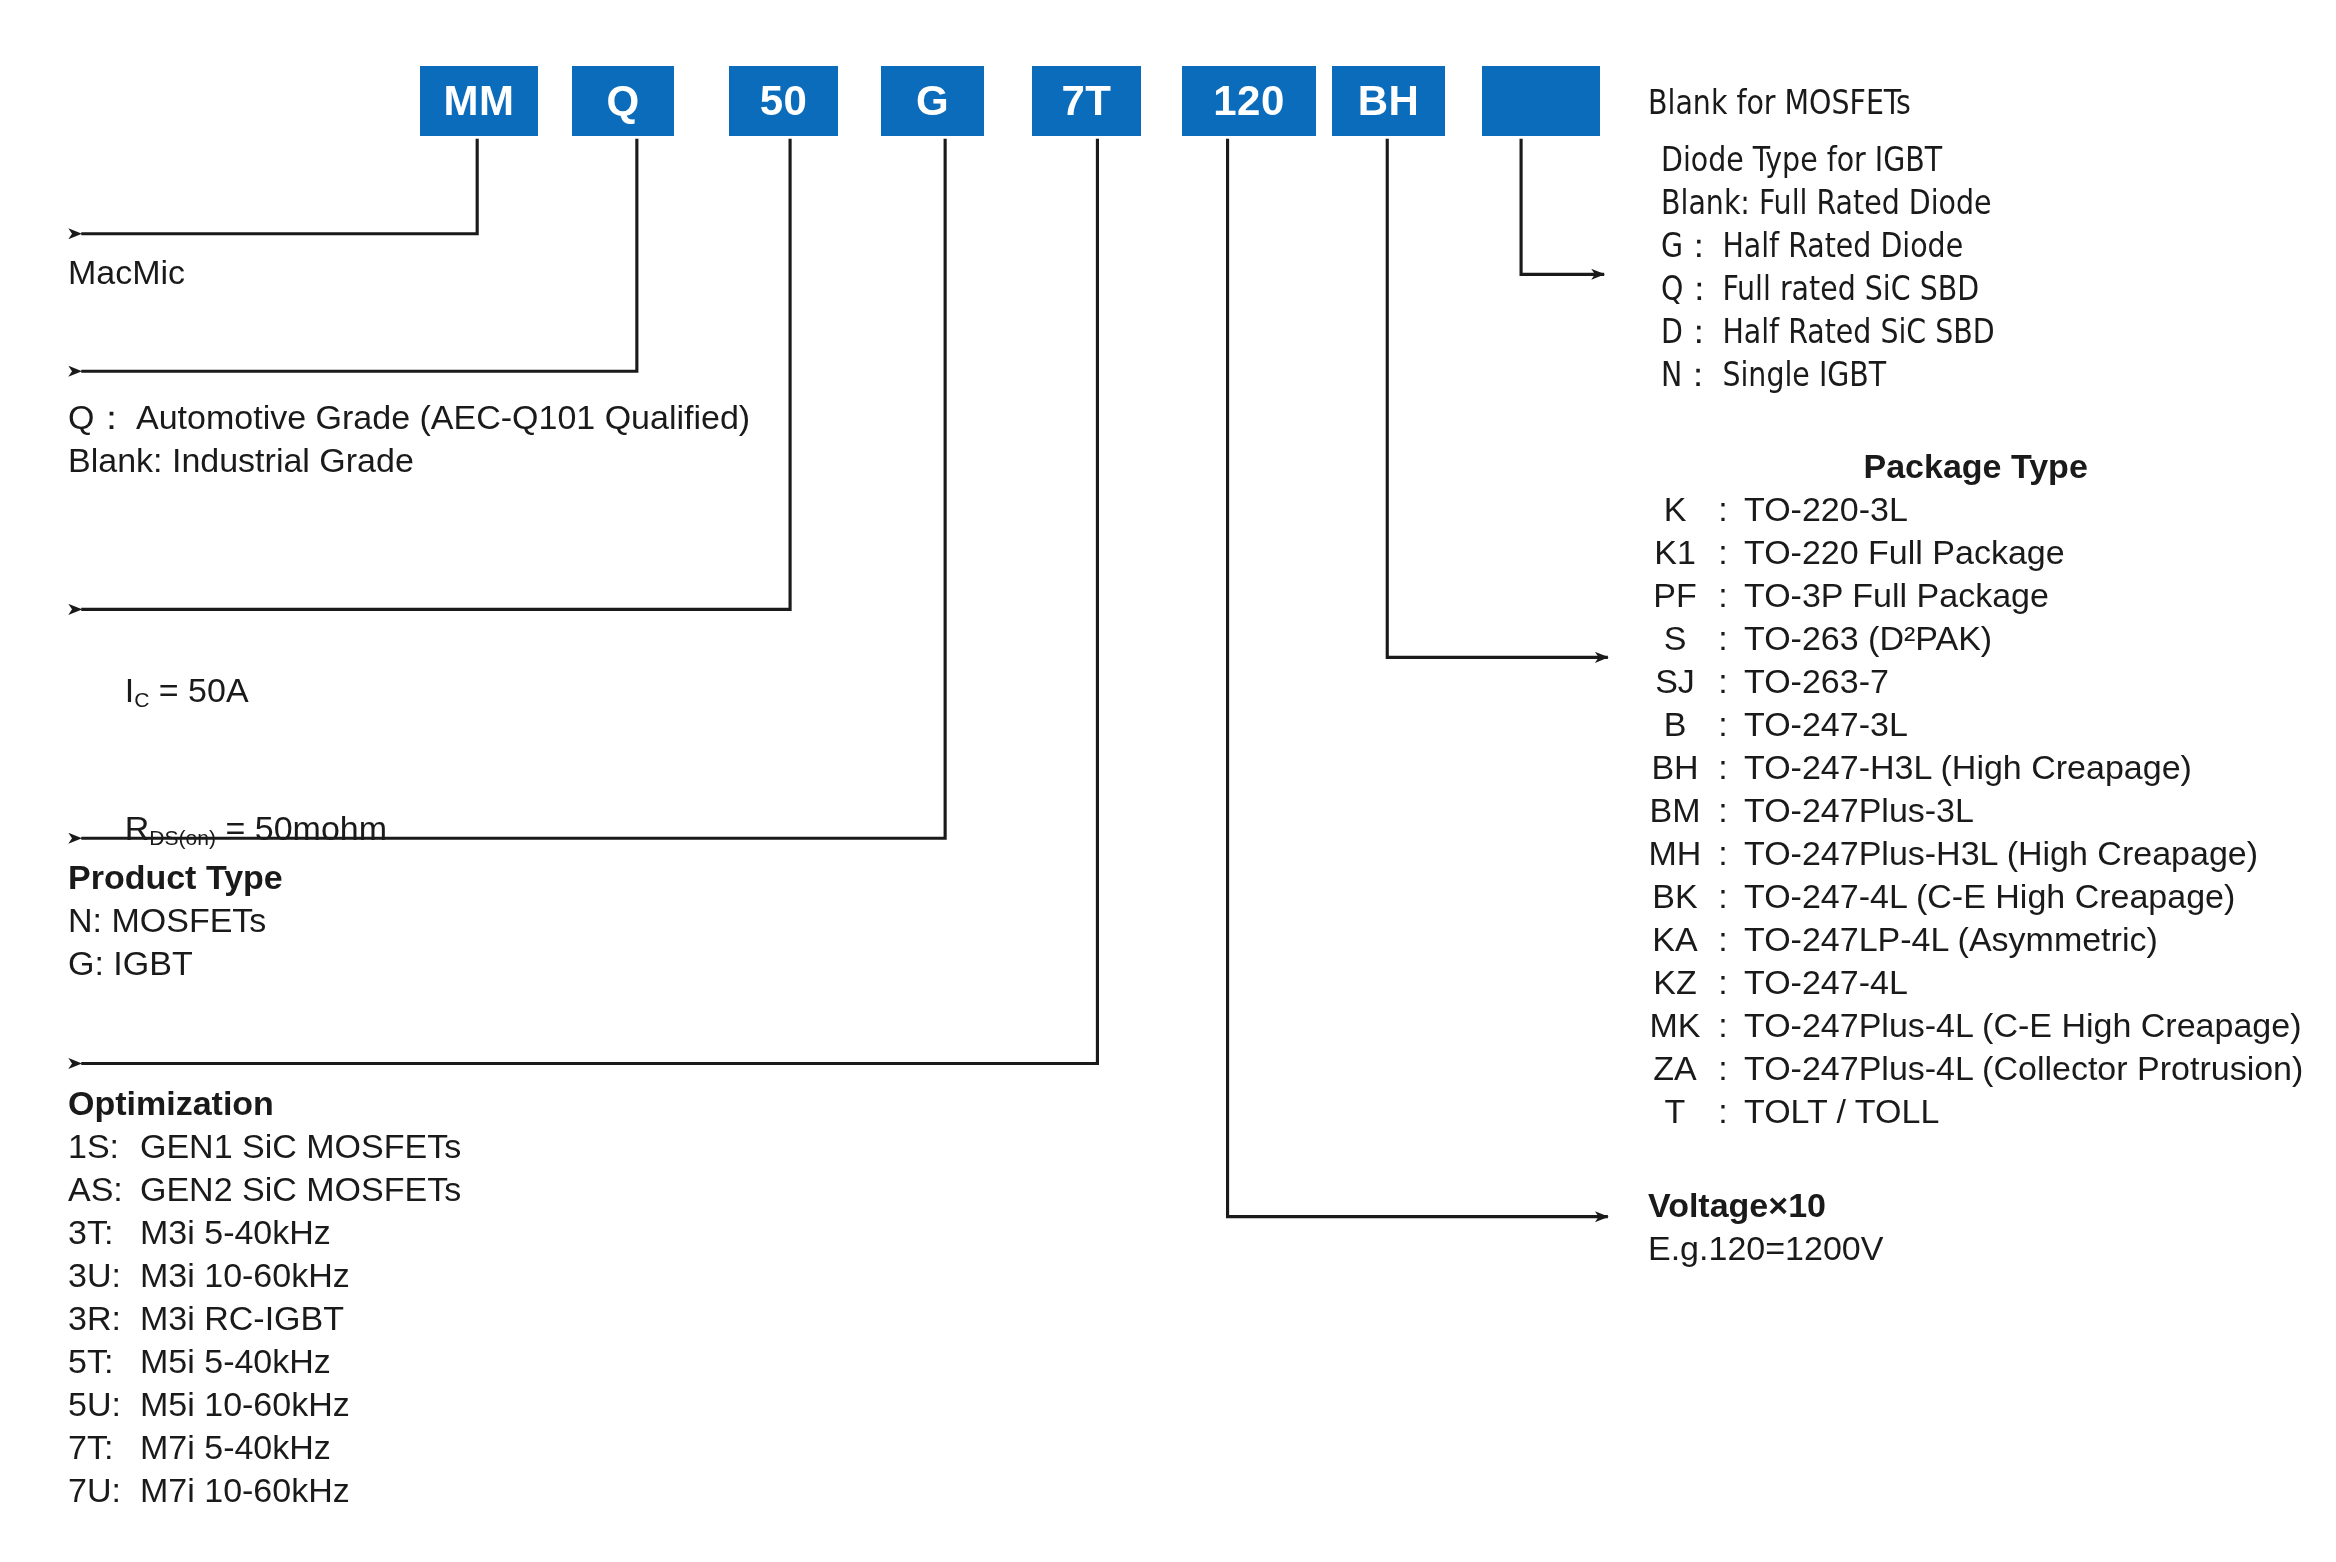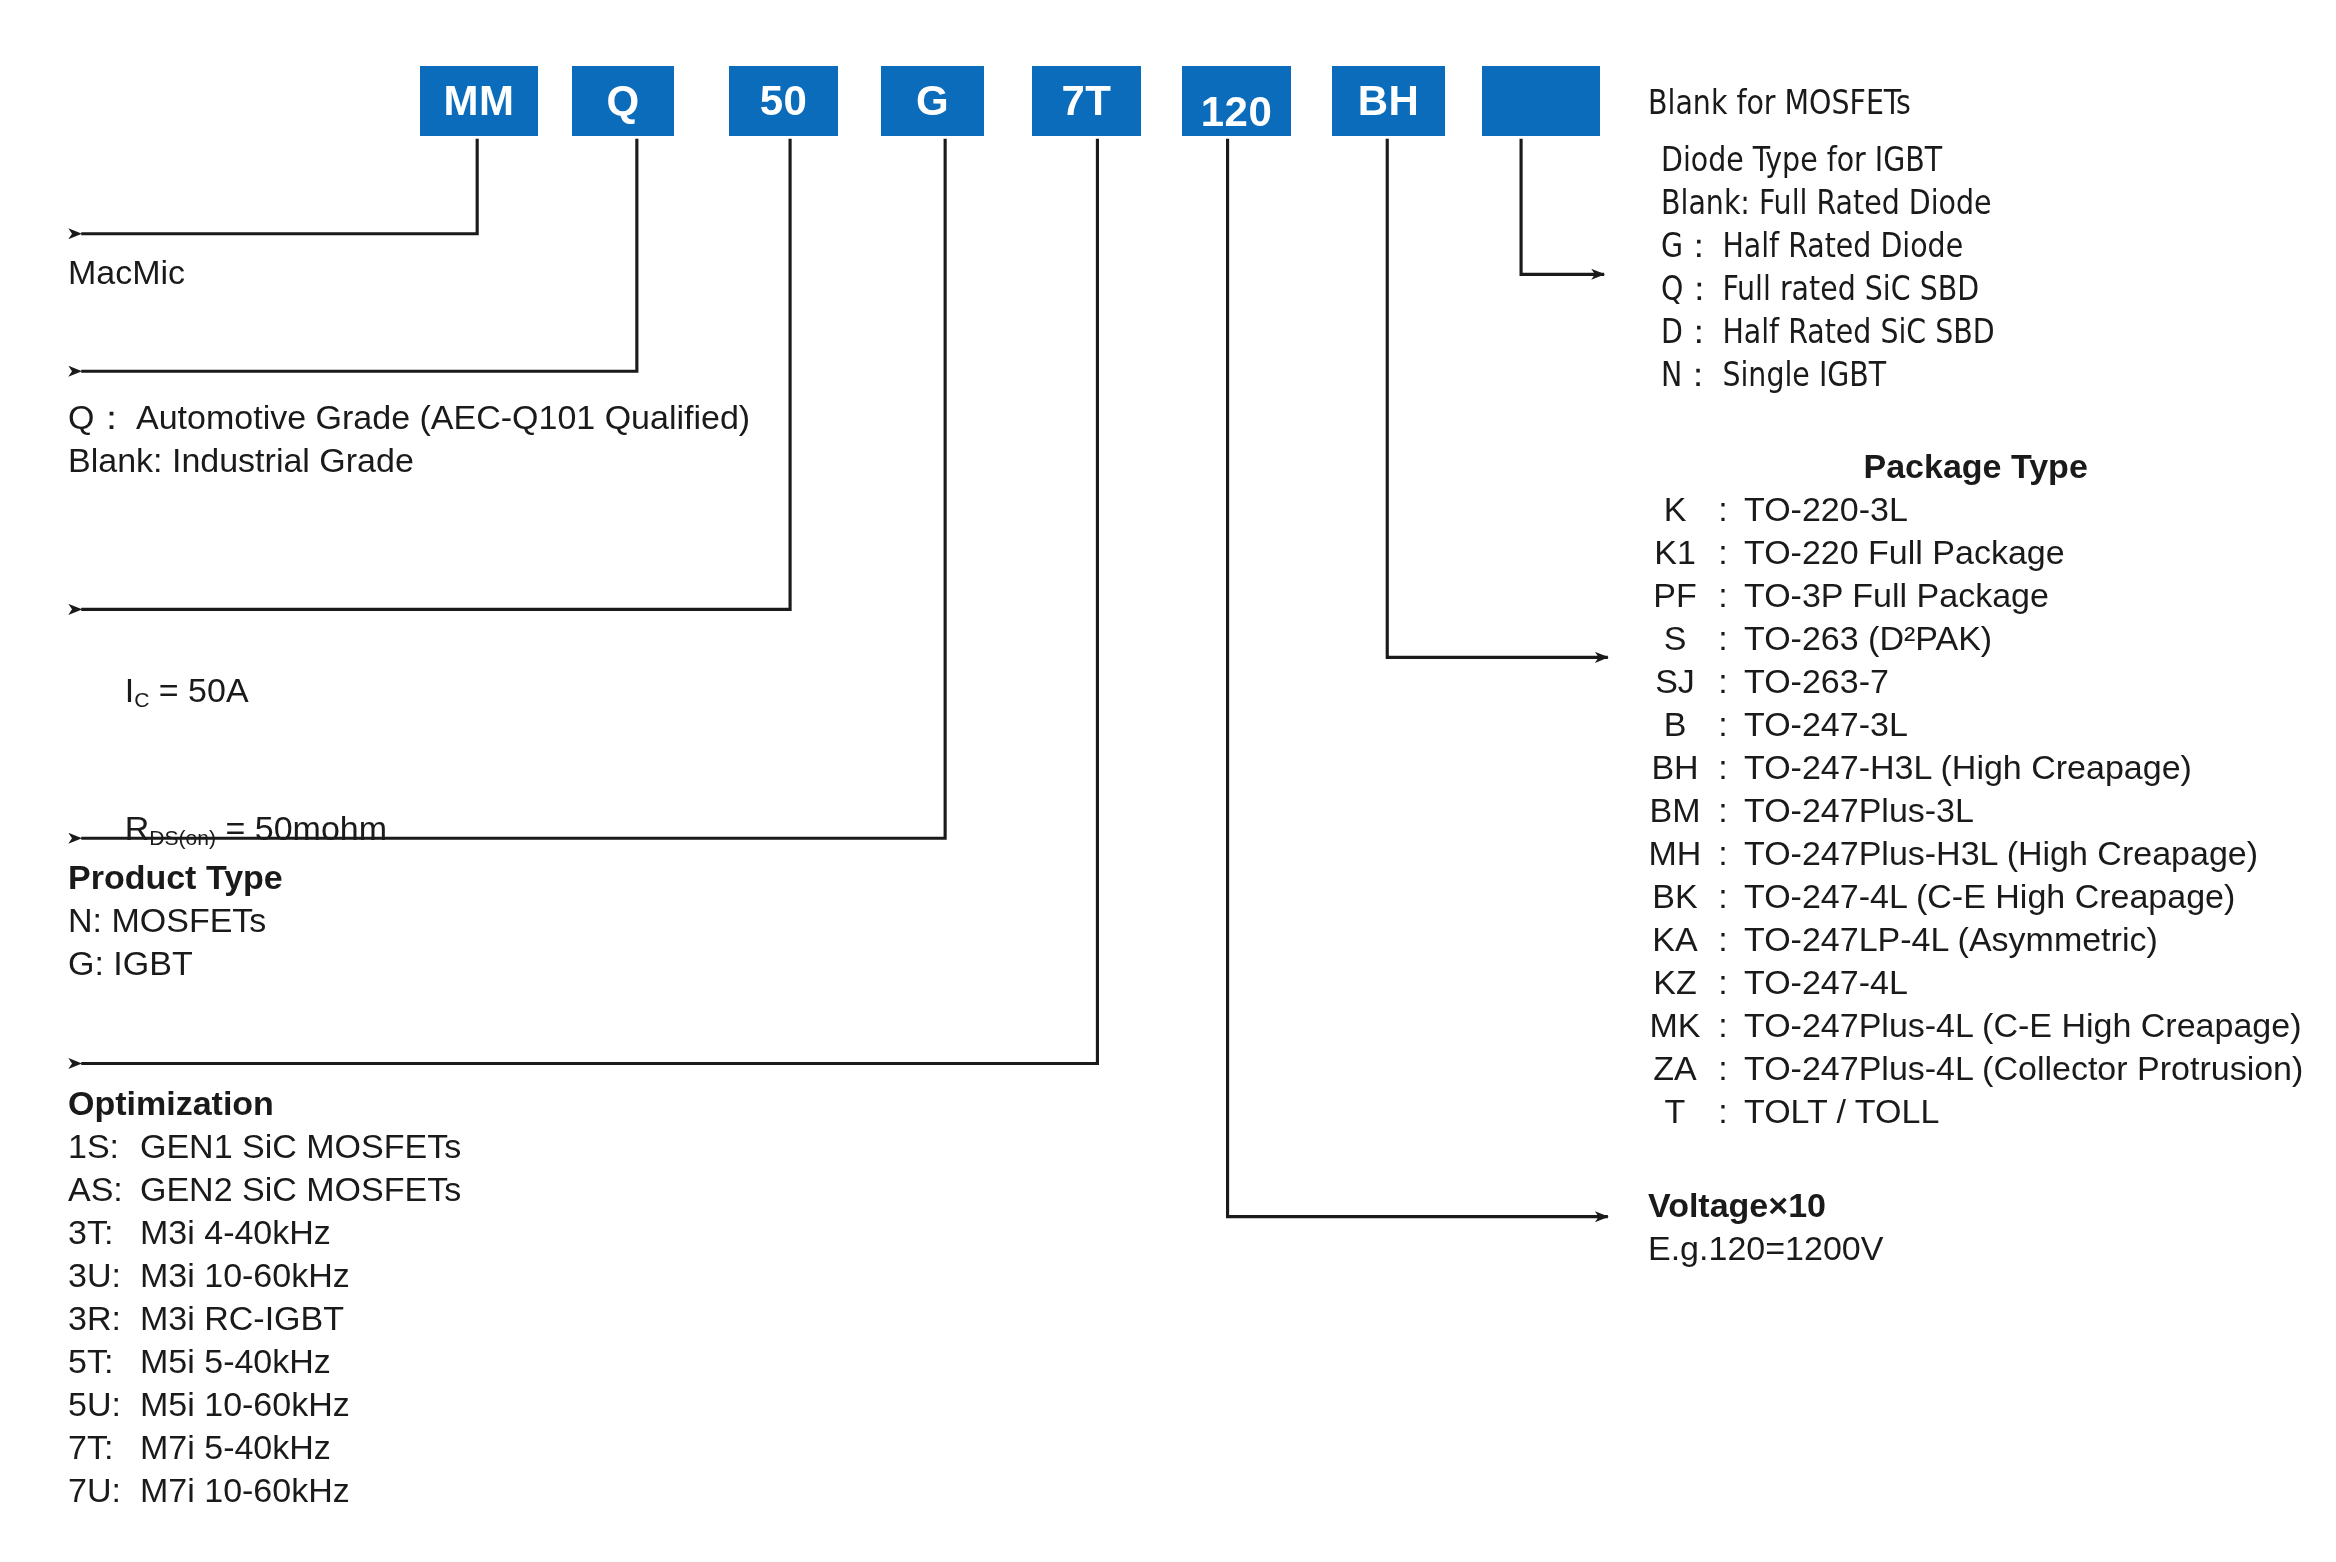--- a/index.html
+++ b/index.html
@@ -47,21 +47,21 @@
   </div>
   <div class="code-box" style="left:729px;top:66px;width:109px;">
     <span>50</span>
   </div>
   <div class="code-box" style="left:881px;top:66px;width:103px;">
     <span>G</span>
   </div>
   <div class="code-box" style="left:1032px;top:66px;width:109px;">
     <span>7T</span>
   </div>
-  <div class="code-box" style="left:1182px;top:66px;width:109px;align-items:flex-end;">
+  <div class="code-box" style="left:1182px;top:66px;width:134px;">
     <span>120</span>
   </div>
   <div class="code-box" style="left:1332px;top:66px;width:113px;">
     <span>BH</span>
   </div>
   <div class="code-box" style="left:1482px;top:66px;width:118px;">
     <span></span>
   </div>
 
   <svg class="lines" viewBox="0 0 2532 1693" xmlns="http://www.w3.org/2000/svg">
@@ -122,21 +122,21 @@
     <div class="ln row">
       <span class="key" style="width:72px">1S:</span>
       <span class="val">GEN1 SiC MOSFETs</span>
     </div>
     <div class="ln row">
       <span class="key" style="width:72px">AS:</span>
       <span class="val">GEN2 SiC MOSFETs</span>
     </div>
     <div class="ln row">
       <span class="key" style="width:72px">3T:</span>
-      <span class="val">M3i 4-40kHz</span>
+      <span class="val">M3i 5-40kHz</span>
     </div>
     <div class="ln row">
       <span class="key" style="width:72px">3U:</span>
       <span class="val">M3i 10-60kHz</span>
     </div>
     <div class="ln row">
       <span class="key" style="width:72px">3R:</span>
       <span class="val">M3i RC-IGBT</span>
     </div>
     <div class="ln row">

